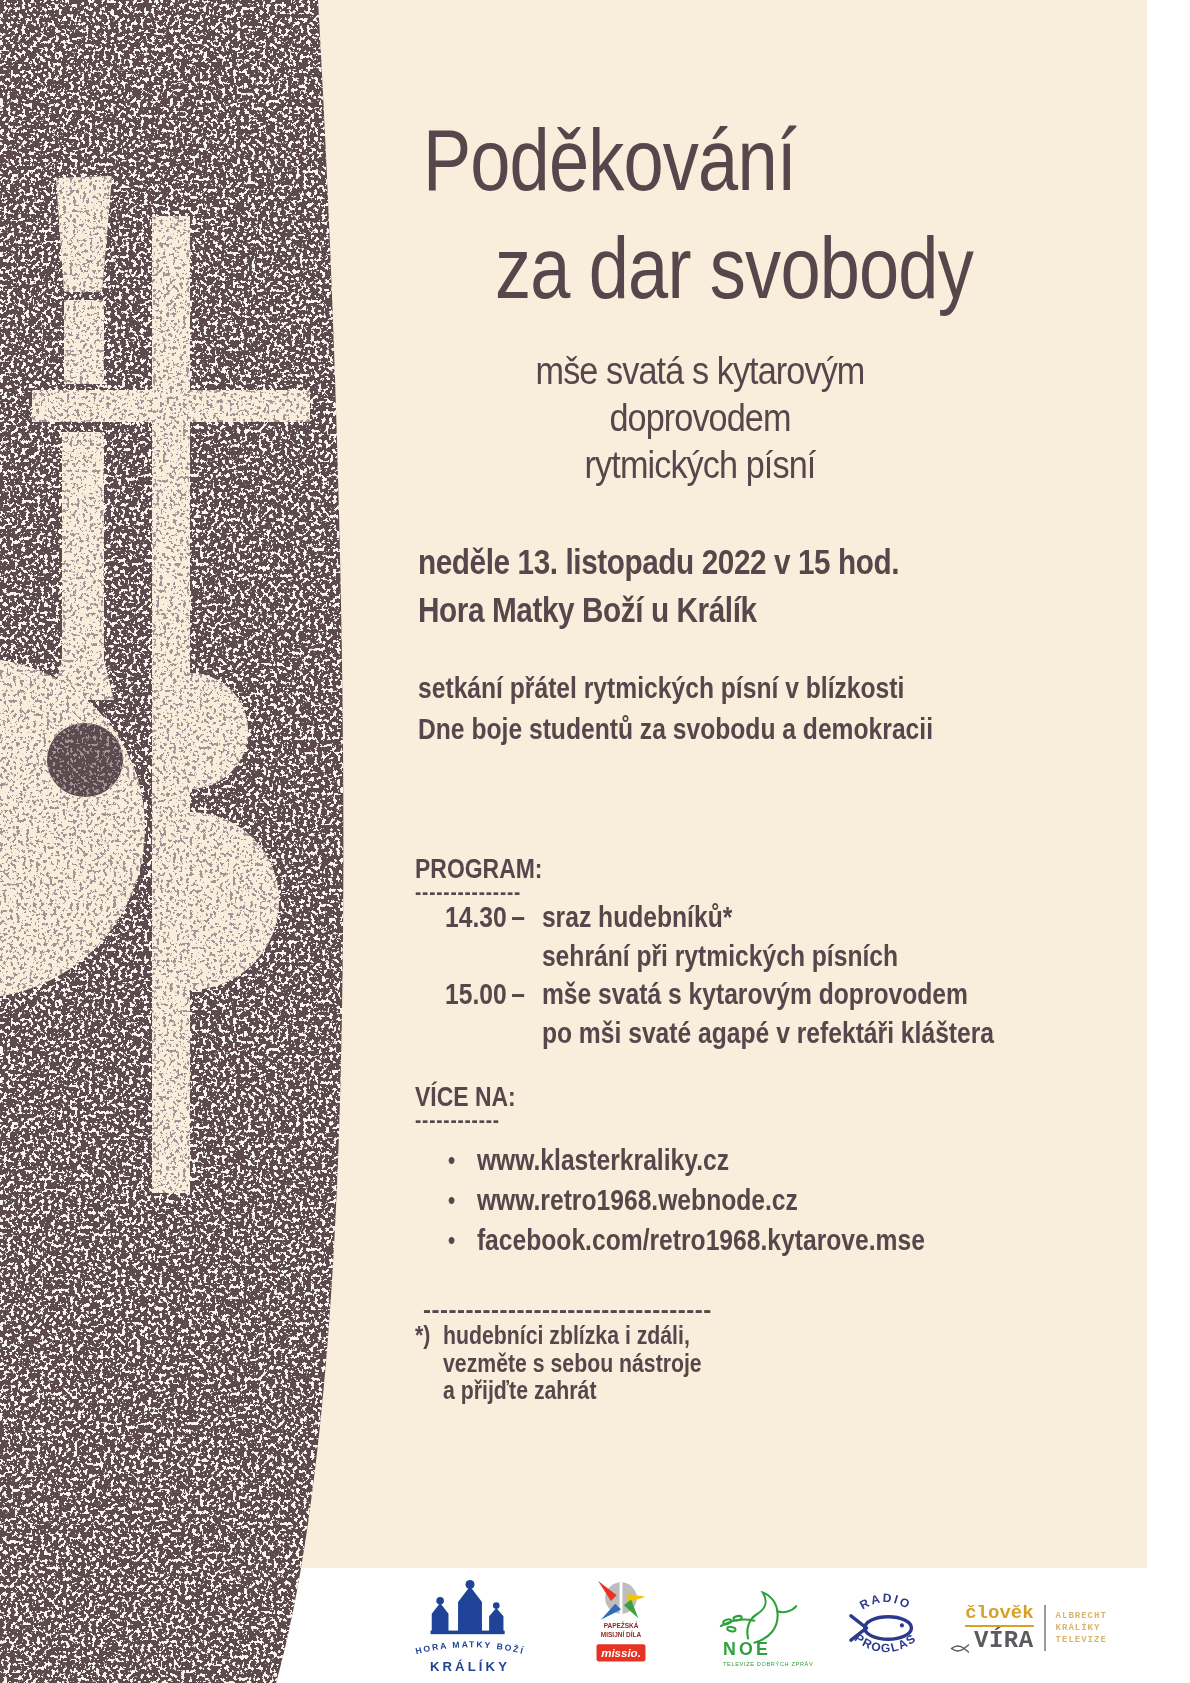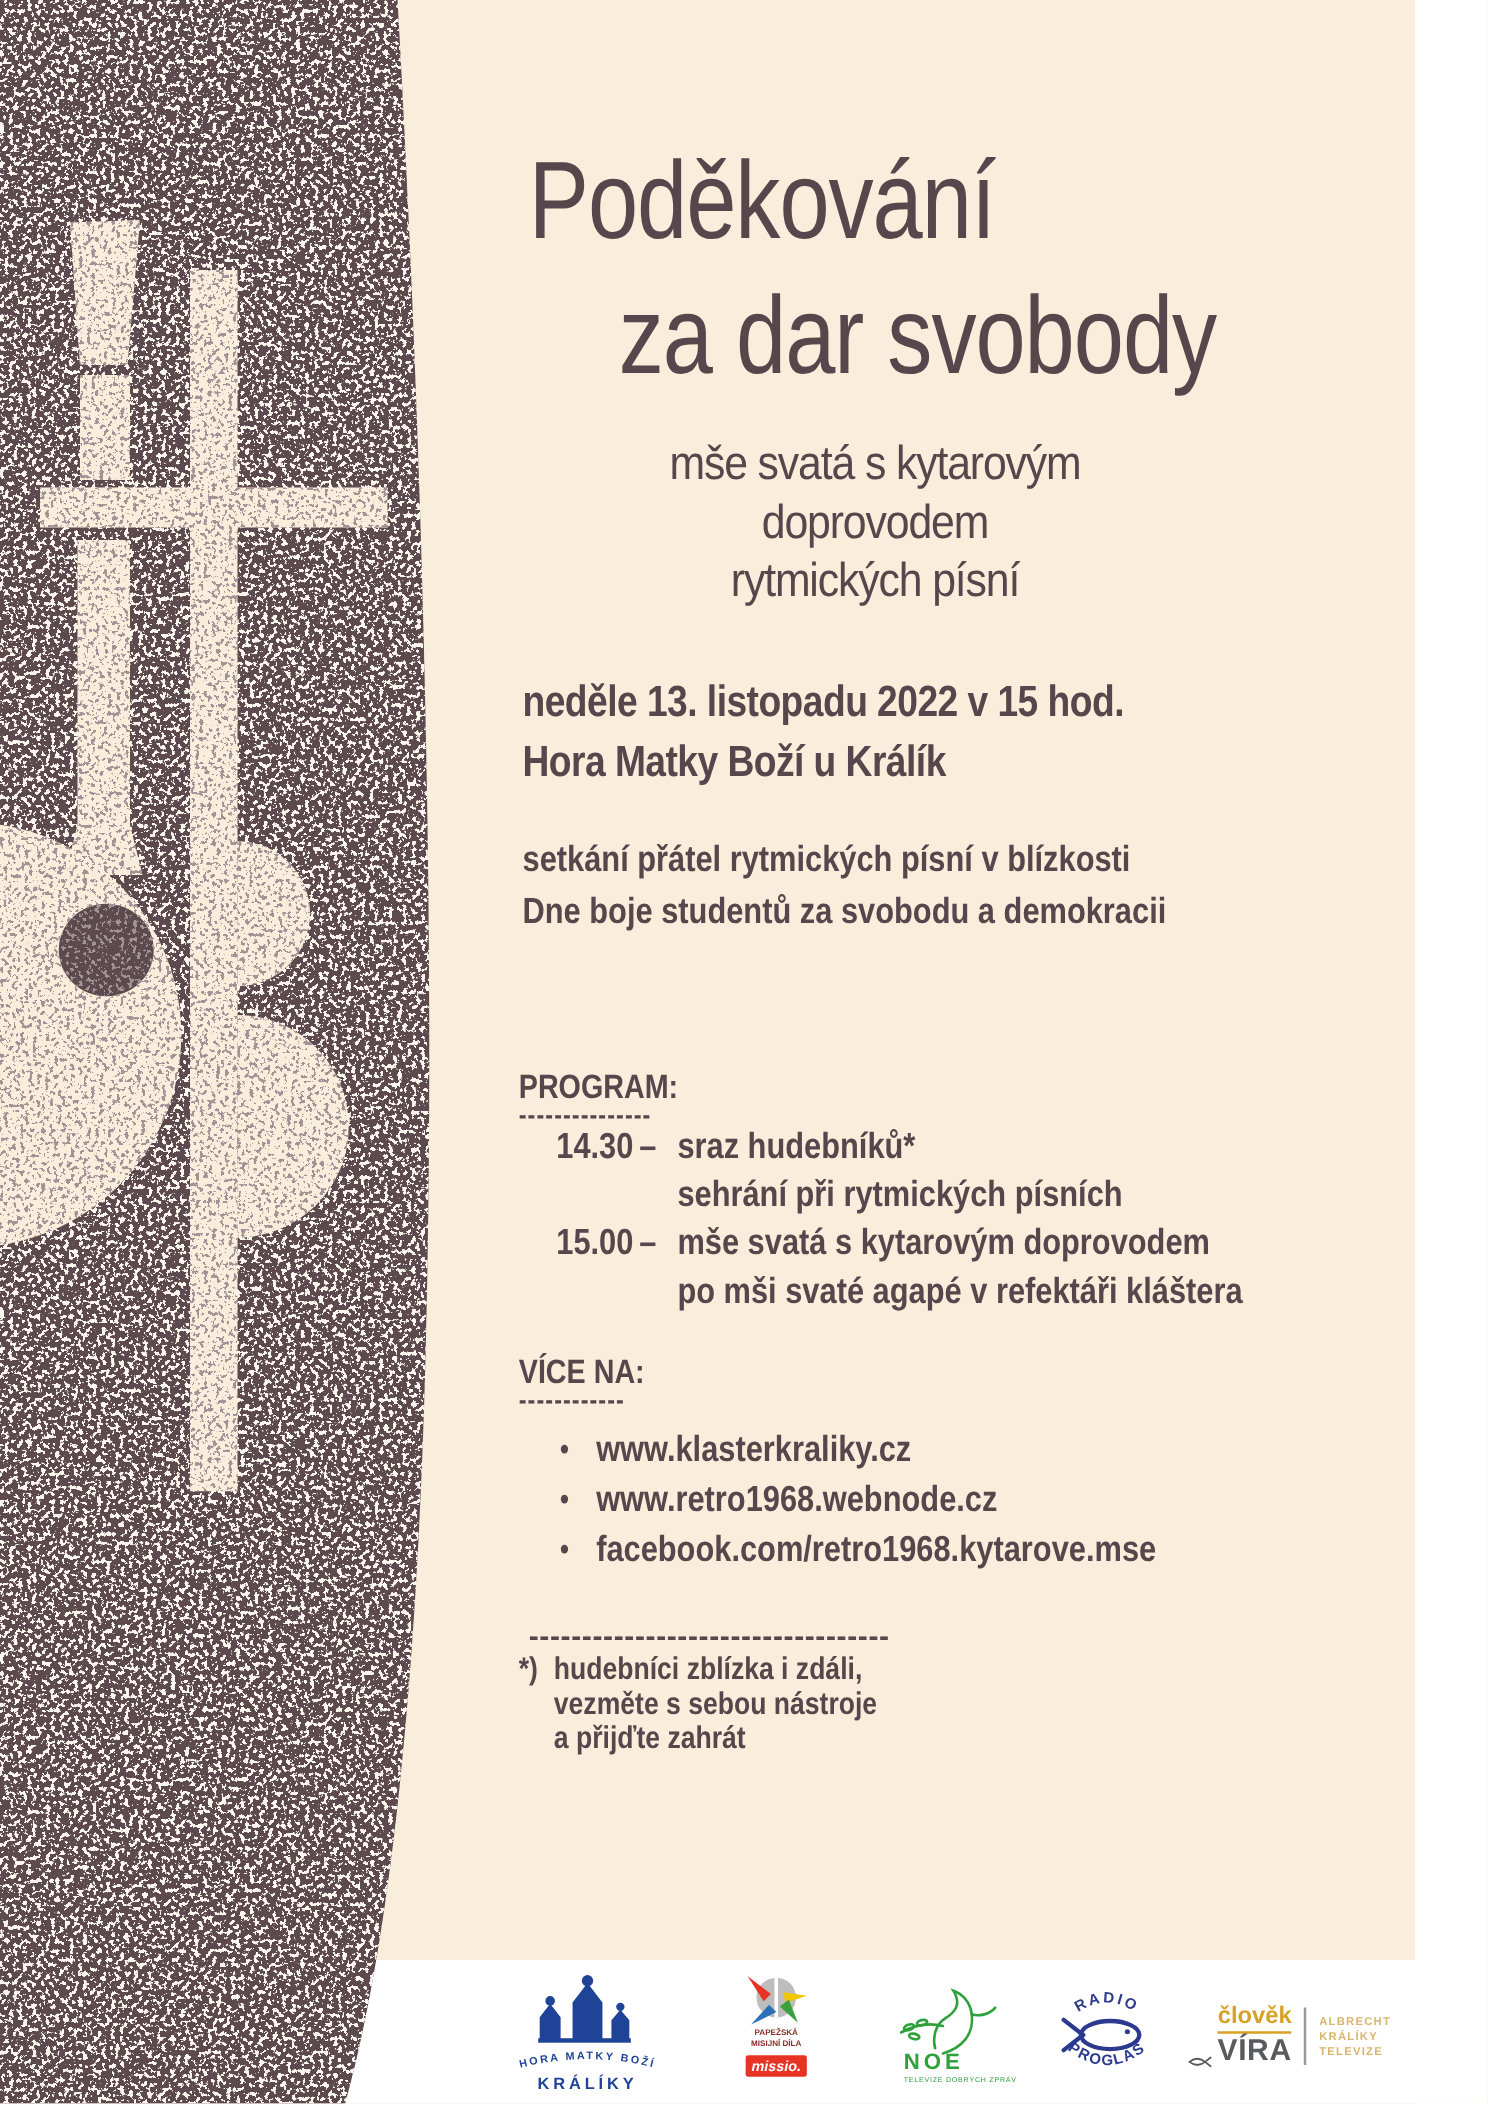--- a/index.html
+++ b/index.html
@@ -13,21 +13,21 @@
     --noe-green:#2fa03c;
     --proglas-blue:#2b3a8f;
     --vira-gold:#d8a125;
     --vira-gray:#5a5b5e;
     --vira-tan:#d9b56e;
   }
   html,body{margin:0;padding:0;}
   body{font-family:"Liberation Sans",sans-serif;}
   .poster{
     position:relative;width:1132px;height:1683px;overflow:hidden;
-    background:var(--background-cream,#f8eedb);color:var(--ink-brown,#57464b);
+    background:var(--background-cream,#f8eedb);color:var(--ink-brown,#57464b);padding-left:15px;
   }
   .artwork{position:absolute;left:0;top:0;z-index:2;}
   .footer-band{
     position:absolute;left:0;bottom:0;width:1190px;height:115px;
     background:var(--footer-white,#ffffff);z-index:1;
   }
   .txt{position:absolute;z-index:3;white-space:nowrap;}
   .title-line{font-size:88px;line-height:1;font-weight:400;transform:scaleX(.82);transform-origin:left top;letter-spacing:-1px;}
   .subtitle{
     left:412px;top:348px;width:576px;text-align:center;
@@ -39,21 +39,21 @@
   .section-head{font-size:27px;line-height:30px;font-weight:700;transform:scaleX(.85);transform-origin:left top;}
   .dash-underline{font-size:22px;line-height:16px;font-weight:700;letter-spacing:1px;}
   .program-items{left:445px;top:898px;font-size:29px;line-height:38.5px;font-weight:700;transform:scaleX(.85);transform-origin:left top;}
   .prog-row{display:grid;grid-template-columns:78px 36px auto;}
   .links-block{left:448px;top:1140px;font-size:29px;line-height:40px;font-weight:700;transform:scaleX(.85);transform-origin:left top;}
   .link-row{display:grid;grid-template-columns:34px auto;}
   .bullet{font-size:24px;}
   .divider-line{left:423px;top:1296px;font-size:24px;font-weight:700;letter-spacing:.5px;}
   .footnote{left:415px;top:1322px;font-size:25px;line-height:27.5px;font-weight:700;transform:scaleX(.85);transform-origin:left top;display:grid;grid-template-columns:33px auto;}
   .logo{position:absolute;z-index:4;}
-  .vira-wrap{display:flex;align-items:center;gap:10px;}
+  .vira-wrap{display:flex;align-items:center;gap:10px;font-family:Liberation Mono, monospace;}
   .vira-left{text-align:right;}
   .vira-word1{font-size:19px;font-weight:700;color:var(--vira-gold,#d8a125);border-bottom:2px solid var(--vira-gold,#d8a125);display:inline-block;padding-bottom:1px;}
   .vira-row2{display:flex;align-items:flex-end;justify-content:flex-end;gap:4px;}
   .vira-word2{font-size:24px;font-weight:700;color:var(--vira-gray,#5a5b5e);letter-spacing:.5px;}
   .vira-divider{width:2px;height:46px;background:#9a9a9a;}
   .vira-names{display:flex;flex-direction:column;gap:2px;}
   .vira-name{font-size:9px;font-weight:700;letter-spacing:1px;color:var(--vira-tan,#d9b56e);}
 </style>
 </head>
 <body>

